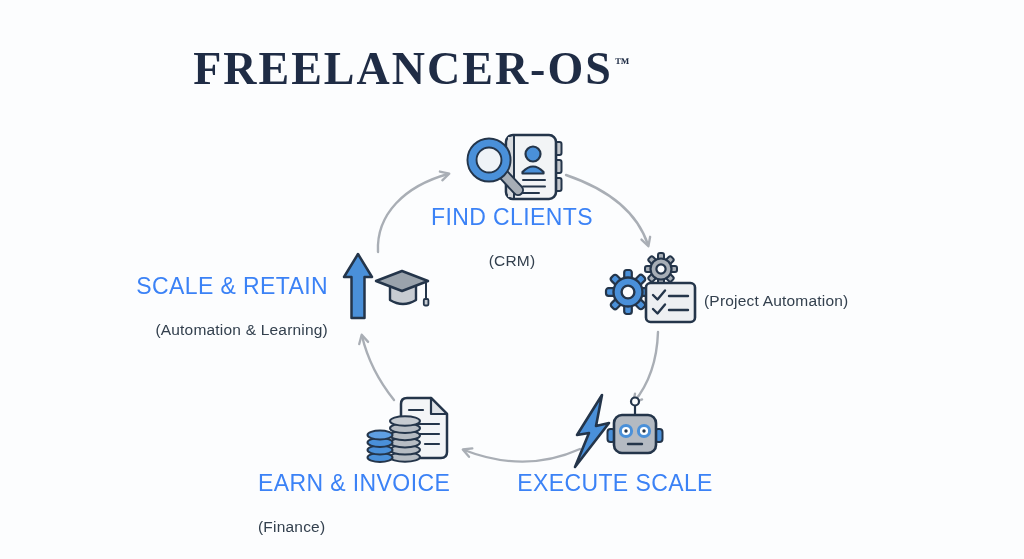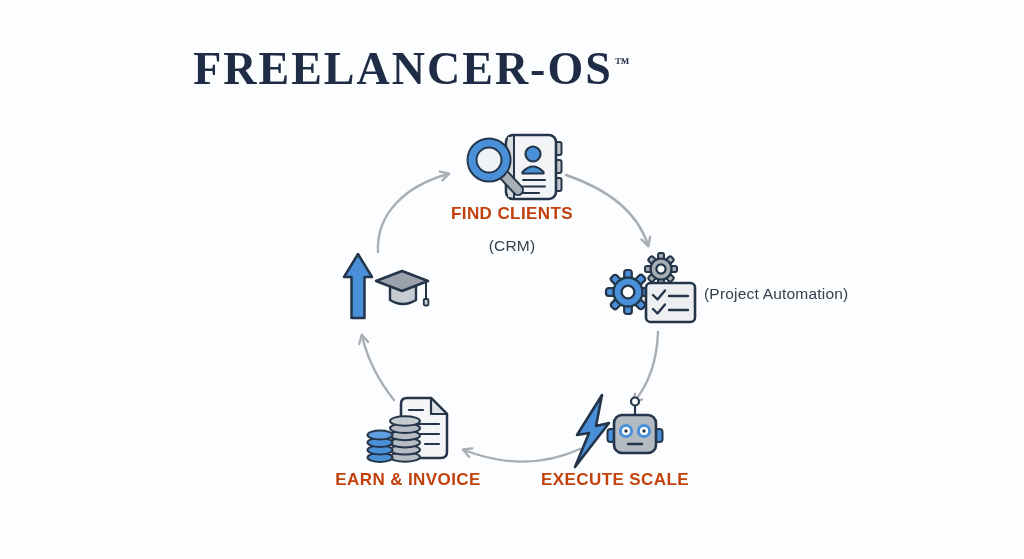--- a/index.html
+++ b/index.html
@@ -27,29 +27,29 @@
   }
   svg.icon{position:absolute;overflow:visible;}
   .icon-find  {left:462px;top:130px;width:110px;height:78px;}
   .icon-run   {left:602px;top:250px;width:95px;height:75px;}
   .icon-exec  {left:568px;top:392px;width:96px;height:78px;}
   .icon-earn  {left:365px;top:394px;width:90px;height:72px;}
   .icon-scale {left:338px;top:252px;width:92px;height:72px;}
   .arrows{position:absolute;left:0;top:0;width:1024px;height:559px;}
   .labels{position:absolute;line-height:1.25;color:#1d2735;}
   .labels .label{
-    font-weight:700;font-size:17px;letter-spacing:0.4px;color:#c2410c;
+    font-weight:400;font-size:23px;letter-spacing:0.4px;color:#3b82f6;
   }
   .labels .sublabel{
-    font-weight:400;font-size:15.5px;letter-spacing:0.2px;color:#33404e;margin-top:12px;
+    font-weight:400;font-size:15.5px;letter-spacing:0.2px;color:#33404e;margin-top:19px;
   }
   .lbl-find  {left:362px;top:203px;width:300px;text-align:center;}
   .lbl-run   {left:704px;top:272px;width:230px;text-align:left;}
   .lbl-exec  {left:465px;top:469px;width:300px;text-align:center;}
-  .lbl-earn  {left:258px;top:469px;width:300px;text-align:center;}
+  .lbl-earn  {left:258px;top:469px;width:300px;text-align:left;}
   .lbl-scale {left:28px;top:272px;width:300px;text-align:right;}
 </style>
 </head>
 <body>
 
 <div class="stage">
 
   <h1 class="title"><span>FREELANCER-OS</span><sup>™</sup></h1>
 
   <svg class="arrows" viewBox="0 0 1024 559">
@@ -172,27 +172,32 @@
     </g>
     <g>
       <ellipse cx="15" cy="63.5" rx="12.5" ry="4.4" fill="#4a90d9" stroke="#24354a" stroke-width="2"></ellipse>
       <ellipse cx="15" cy="56" rx="12.5" ry="4.4" fill="#4a90d9" stroke="#24354a" stroke-width="2"></ellipse>
       <ellipse cx="15" cy="48.5" rx="12.5" ry="4.4" fill="#4a90d9" stroke="#24354a" stroke-width="2"></ellipse>
       <ellipse cx="15" cy="41" rx="12.5" ry="4.4" fill="#5f9fe2" stroke="#24354a" stroke-width="2"></ellipse>
     </g>
   </svg>
   <div class="labels lbl-earn">
     <div class="label">EARN &amp; INVOICE</div>
+    <div class="sublabel">(Finance)</div>
   </div>
 
   <svg class="icon icon-scale" viewBox="0 0 92 72">
     <g>
       <path d="M20 2 L34 25 L26.5 25 L26.5 66 L13.5 66 L13.5 25 L6 25 Z" fill="#4a90d9" stroke="#24354a" stroke-width="2.5" stroke-linejoin="round"></path>
     </g>
     <g>
       <path d="M52 34 L52 48 Q65 56 78 48 L78 34" fill="#c7ccd2" stroke="#24354a" stroke-width="2.4" stroke-linejoin="round"></path>
       <path d="M38 29 L64 19 L90 29 L64 39 Z" fill="#9aa3ac" stroke="#24354a" stroke-width="2.5" stroke-linejoin="round"></path>
       <line x1="88" y1="31" x2="88" y2="47" stroke="#24354a" stroke-width="2"></line>
       <rect x="85.8" y="47" width="4.6" height="6.5" rx="1.2" fill="#c7ccd2" stroke="#24354a" stroke-width="1.8"></rect>
     </g>
   </svg>
+  <div class="labels lbl-scale">
+    <div class="label">SCALE &amp; RETAIN</div>
+    <div class="sublabel">(Automation &amp; Learning)</div>
+  </div>
 
 </div>
 
 </body></html>

